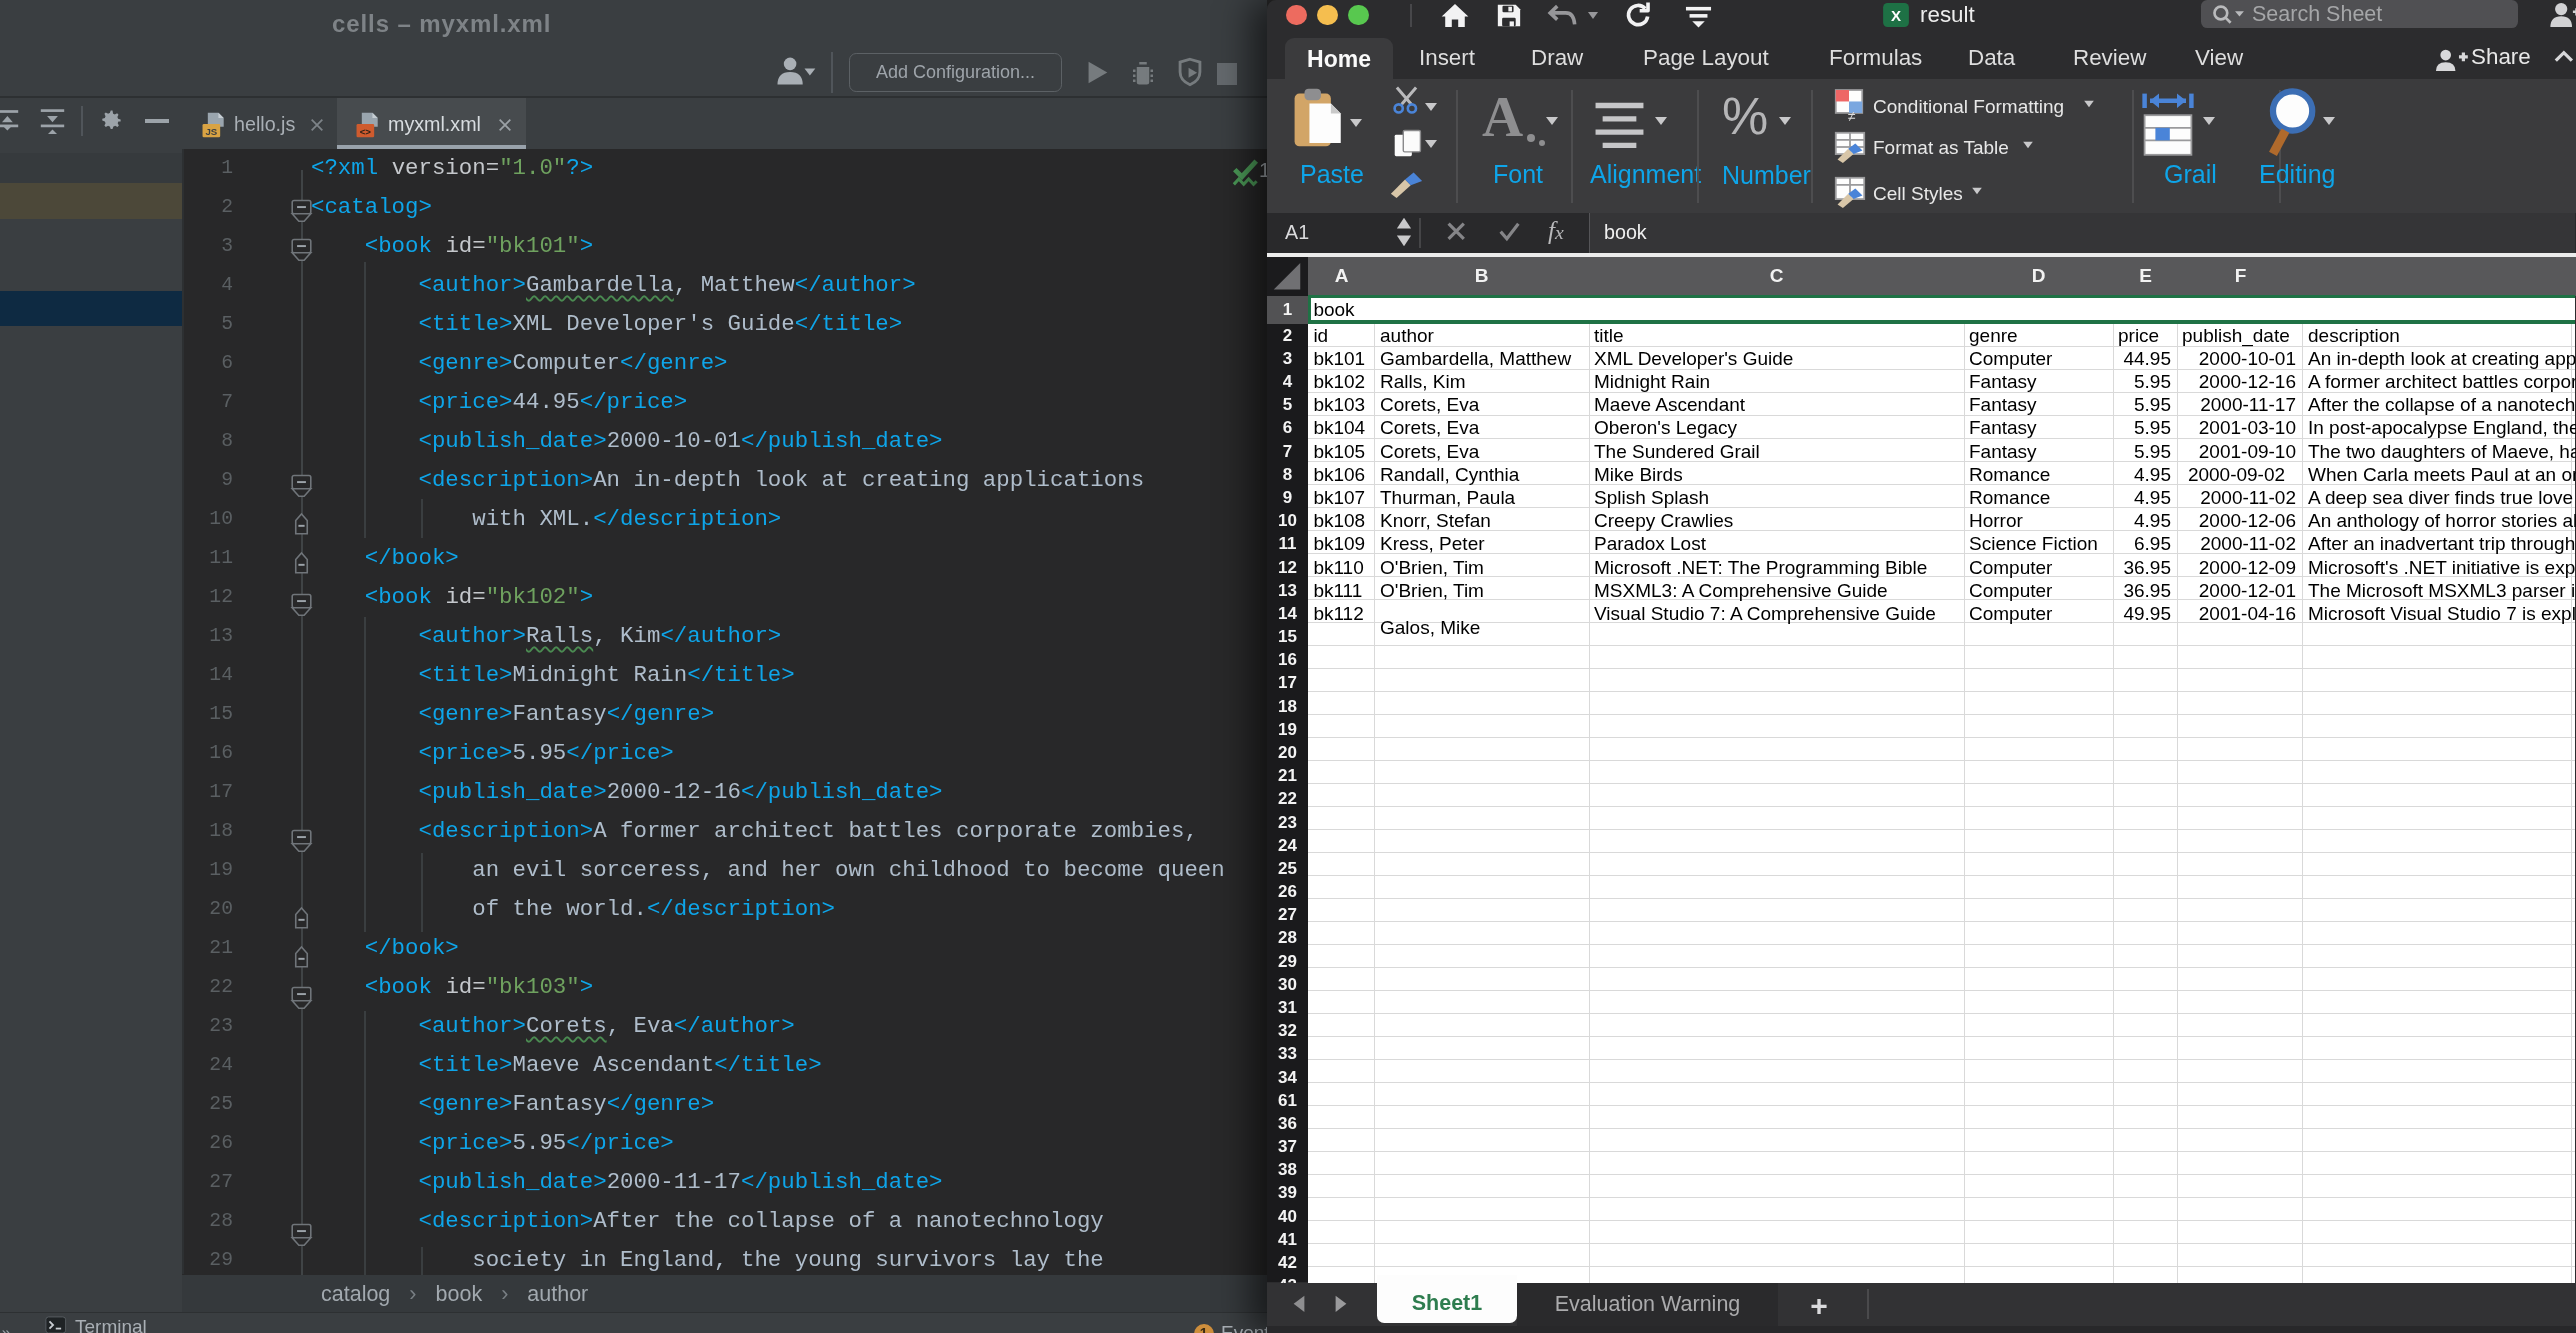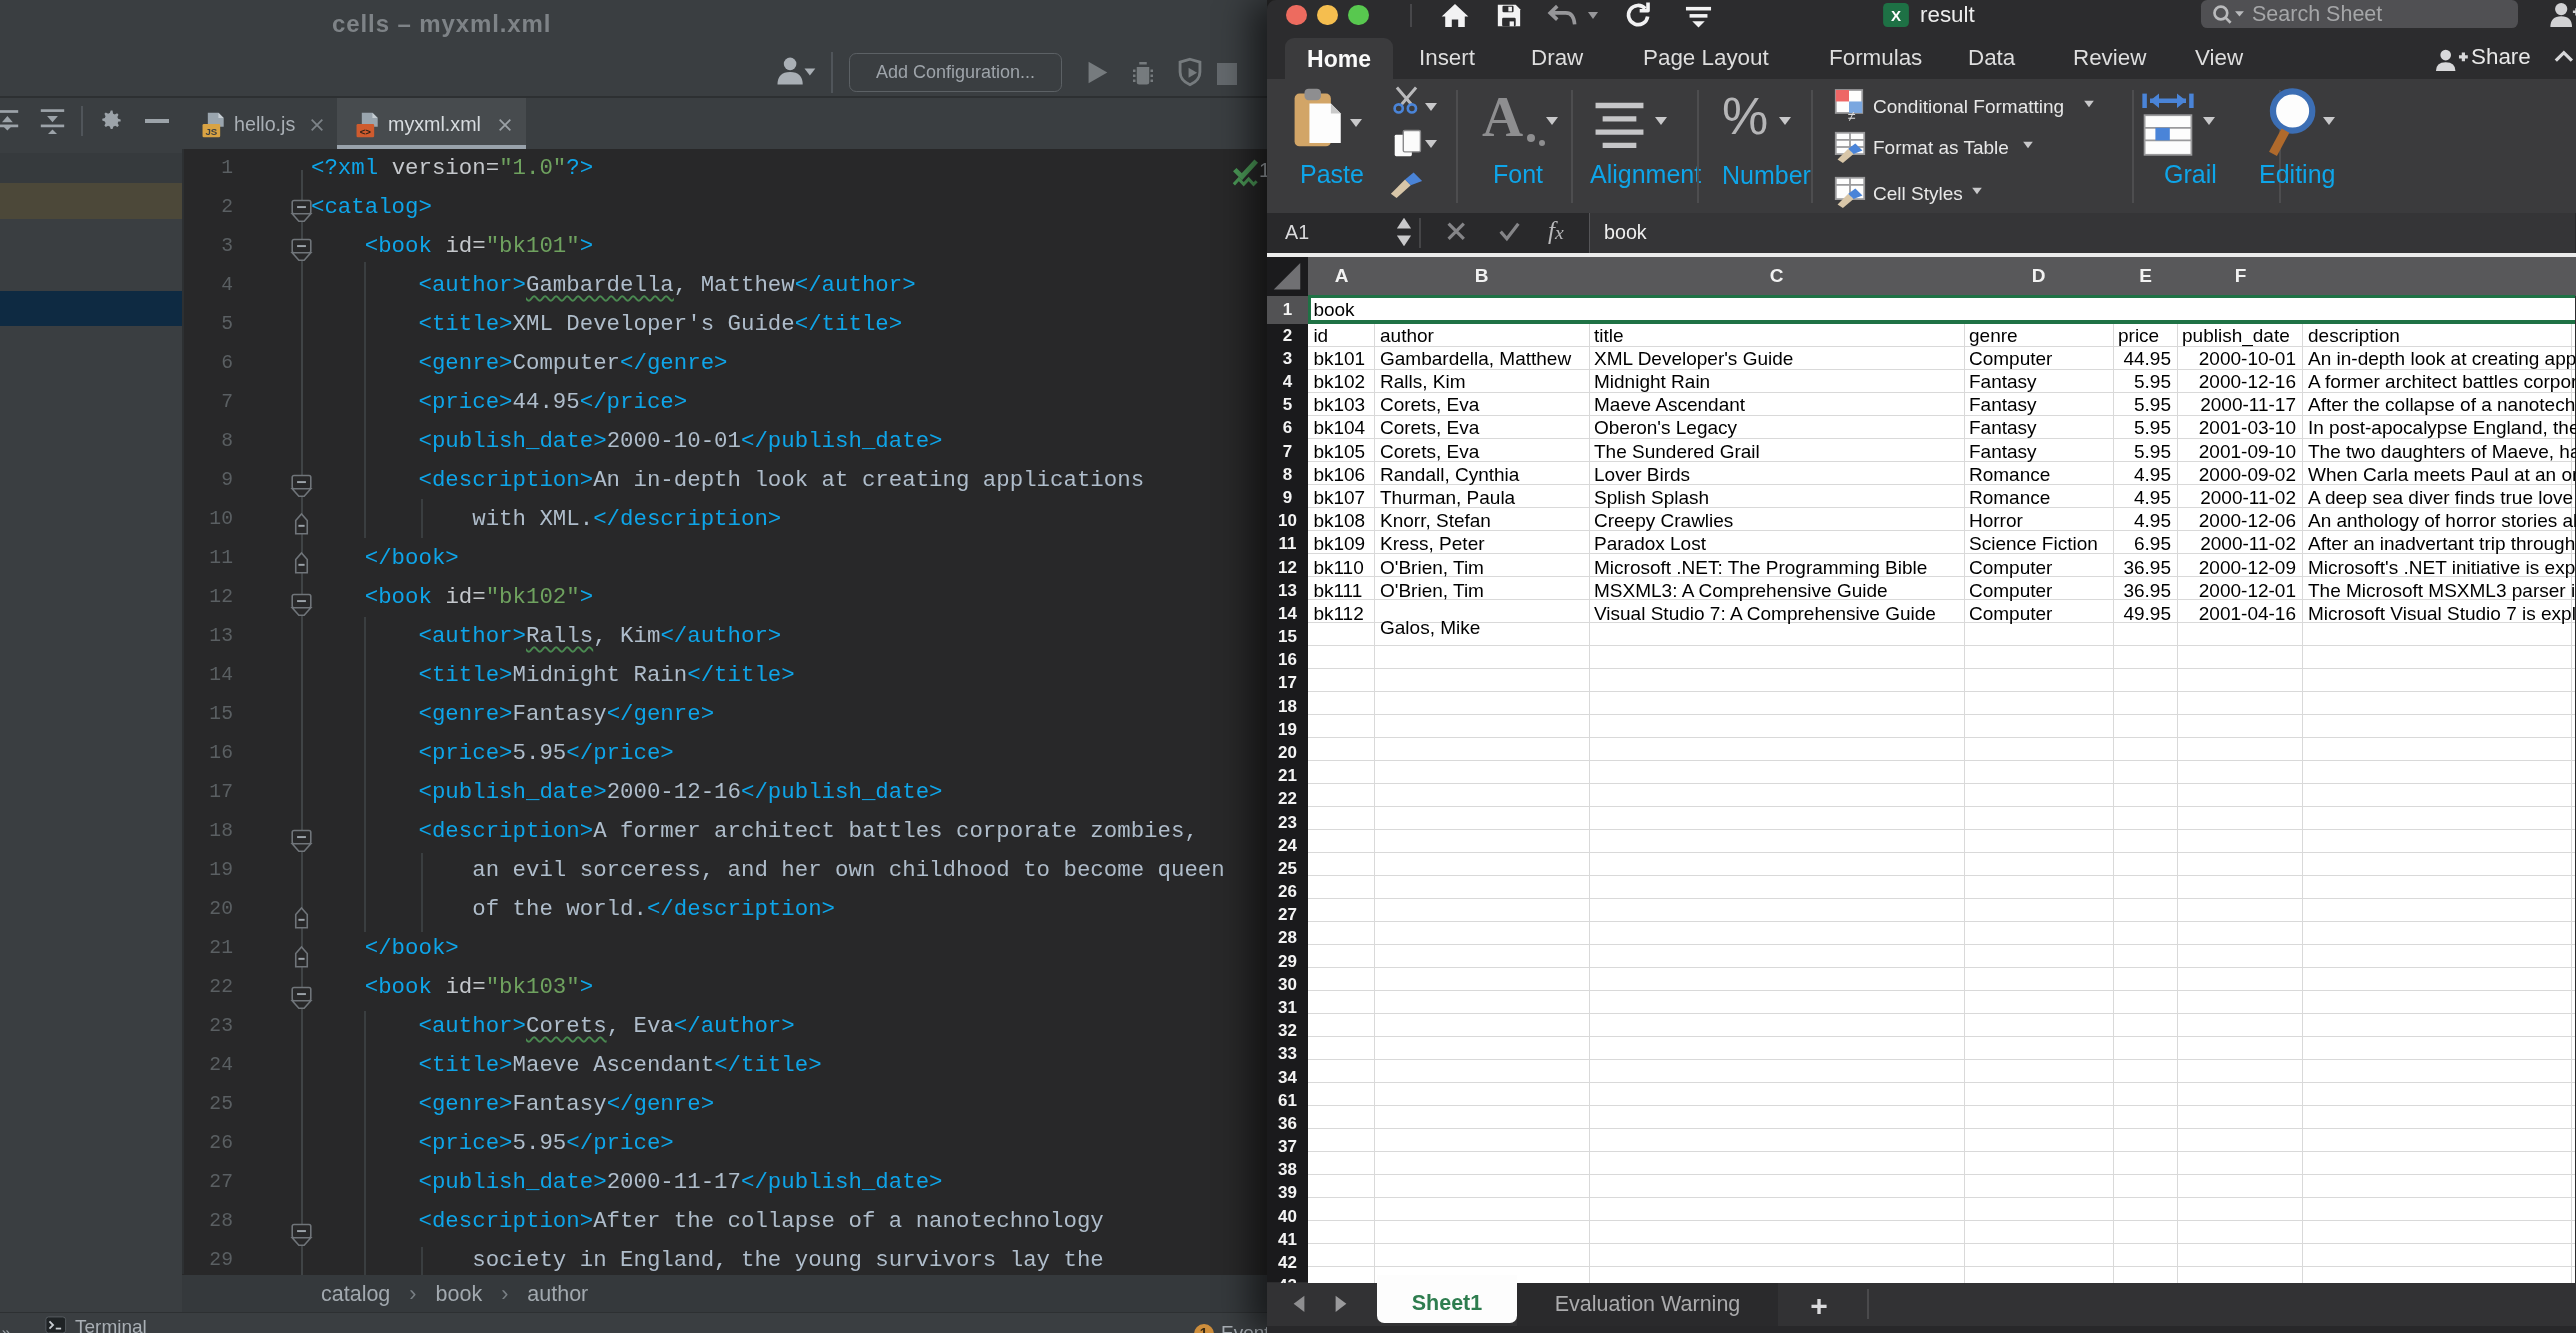--- a/index.html
+++ b/index.html
@@ -480,24 +480,24 @@
             <div class="ct" style="top:120px;left:1000px">In post-apocalypse England, the mysterious agent known only as Oberon helps to create a new life for the inhabitants of London.</div>
             <div class="ct" style="top:144px;left:5.4px">bk105</div>
             <div class="ct" style="top:144px;left:72px">Corets, Eva</div>
             <div class="ct" style="top:144px;left:286px">The Sundered Grail</div>
             <div class="ct" style="top:144px;left:661px">Fantasy</div>
             <div class="ct" style="top:144px;left:805px;width:58px;text-align:right">5.95</div>
             <div class="ct" style="top:144px;left:869px;width:119px;text-align:right">2001-09-10</div>
             <div class="ct" style="top:144px;left:1000px">The two daughters of Maeve, half-sisters, battle one another for control of England.</div>
             <div class="ct" style="top:167px;left:5.4px">bk106</div>
             <div class="ct" style="top:167px;left:72px">Randall, Cynthia</div>
-            <div class="ct" style="top:167px;left:286px">Lover Birds</div>
+            <div class="ct" style="top:167px;left:286px">Mike Birds</div>
             <div class="ct" style="top:167px;left:661px">Romance</div>
             <div class="ct" style="top:167px;left:805px;width:58px;text-align:right">4.95</div>
-            <div class="ct" style="top:167px;left:869px;width:119px;text-align:right">2000-09-02</div>
+            <div class="ct" style="top:167px;left:869px;width:119px;text-align:center">2000-09-02</div>
             <div class="ct" style="top:167px;left:1000px">When Carla meets Paul at an ornithology conference, tempers fly as feathers get ruffled.</div>
             <div class="ct" style="top:190px;left:5.4px">bk107</div>
             <div class="ct" style="top:190px;left:72px">Thurman, Paula</div>
             <div class="ct" style="top:190px;left:286px">Splish Splash</div>
             <div class="ct" style="top:190px;left:661px">Romance</div>
             <div class="ct" style="top:190px;left:805px;width:58px;text-align:right">4.95</div>
             <div class="ct" style="top:190px;left:869px;width:119px;text-align:right">2000-11-02</div>
             <div class="ct" style="top:190px;left:1000px">A deep sea diver finds true love twenty thousand leagues beneath the sea.</div>
             <div class="ct" style="top:213px;left:5.4px">bk108</div>
             <div class="ct" style="top:213px;left:72px">Knorr, Stefan</div>

